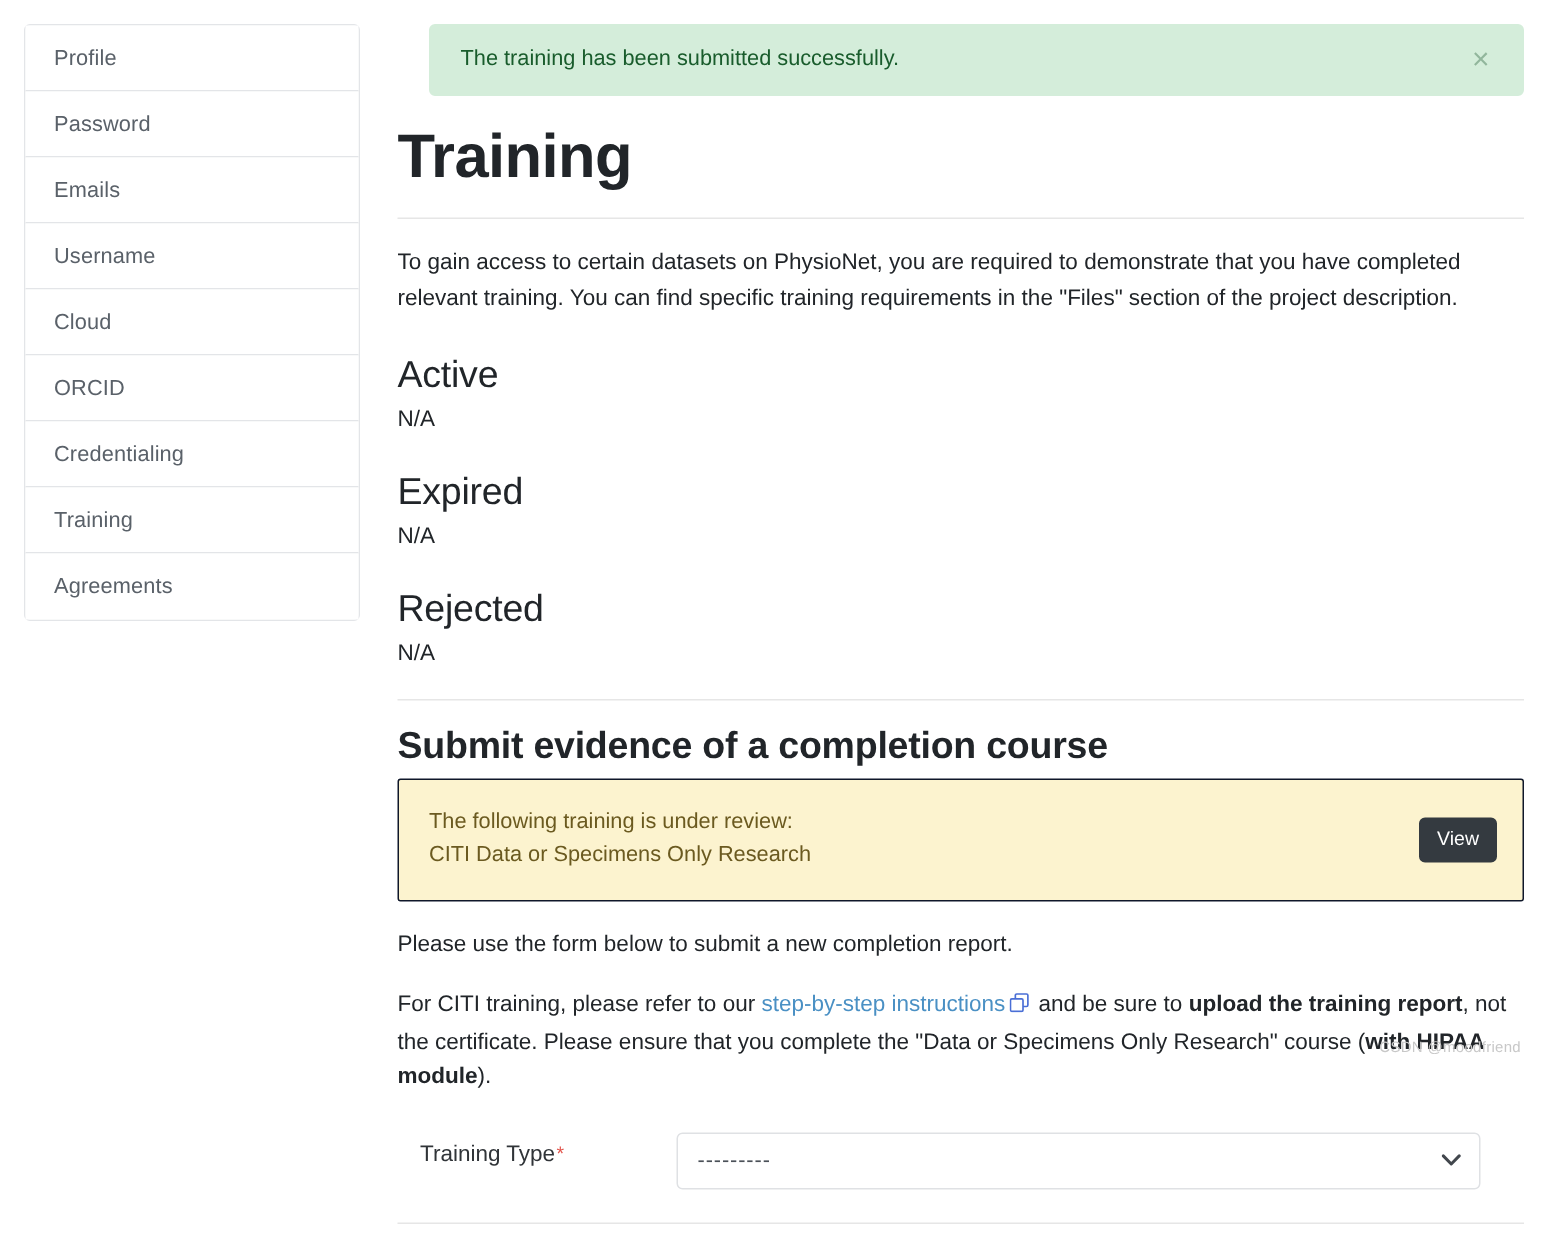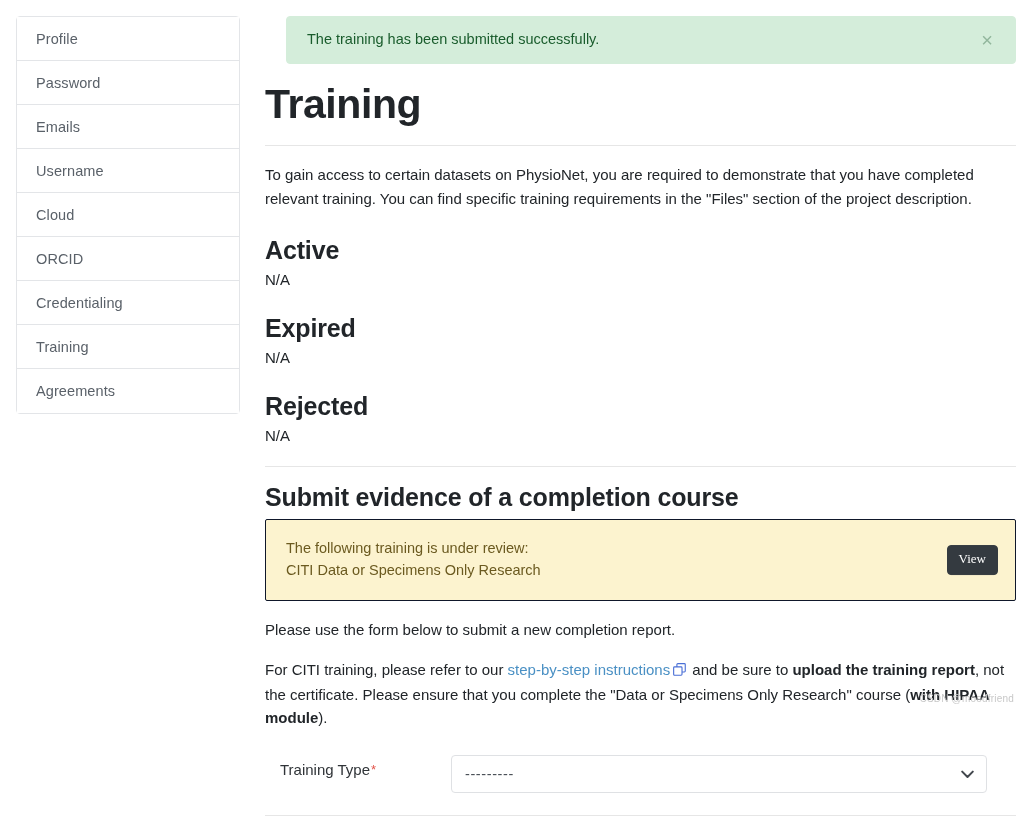--- a/index.html
+++ b/index.html
@@ -106,21 +106,21 @@
 
   p.body-text {
     font-size: 15px;
     line-height: 1.56;
     color: #212529;
     margin: 17px 0 0 0;
   }
 
   h2.section-heading {
     font-size: 25px;
-    font-weight: 700;
+    font-weight: 400;
     margin: 26px 0 0 0;
     letter-spacing: -0.15px;
     color: #212529;
   }
   p.na-value {
     font-size: 15px;
     color: #212529;
     margin: 6px 0 0 0;
   }
 
@@ -150,21 +150,21 @@
     right: 17px;
     top: 50%;
     transform: translateY(-50%);
     background: #343a40;
     color: #ffffff;
     border: 1px solid #343a40;
     border-radius: 4px;
     font-size: 13px;
     padding: 5px 11px 6px 11px;
     cursor: pointer;
-    font-family: Liberation Serif, serif;
+    font-family: Liberation Sans, sans-serif;
     line-height: 1.3;
   }
 
   a.inline-link {
     color: #4a90c4;
     text-decoration: none;
   }
   .ext-icon {
     display: inline-block;
     vertical-align: -1px;

